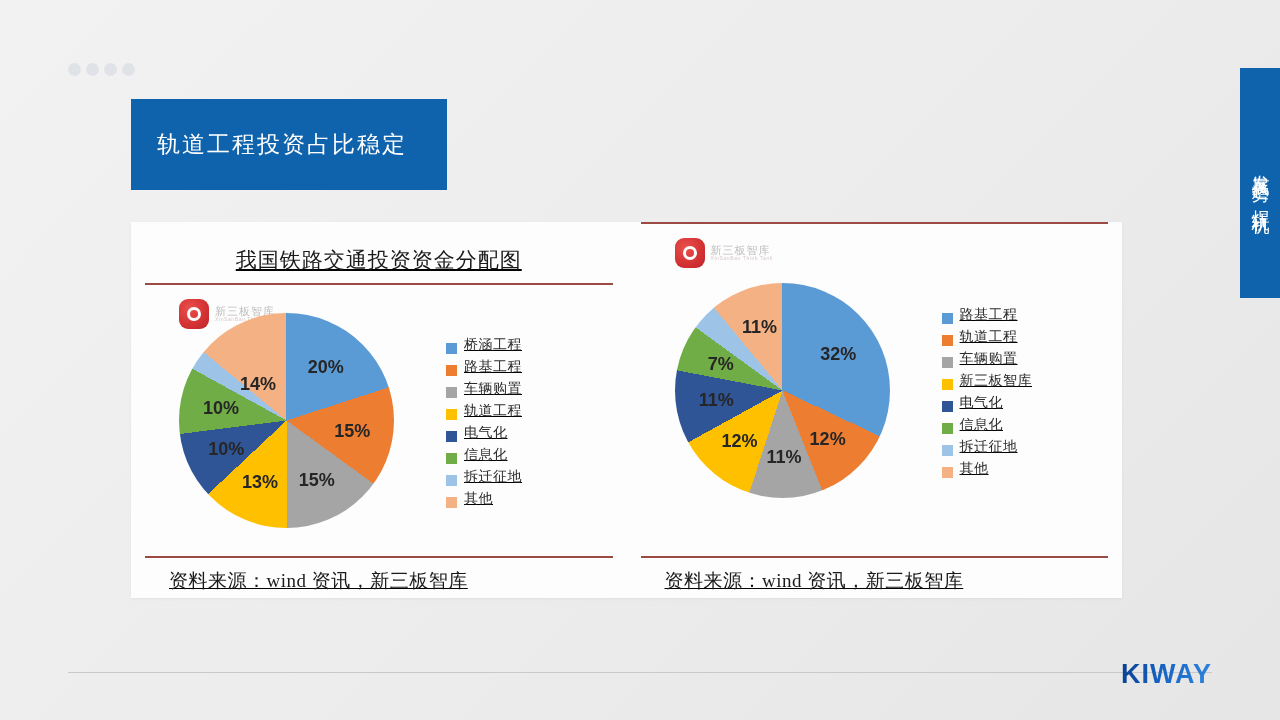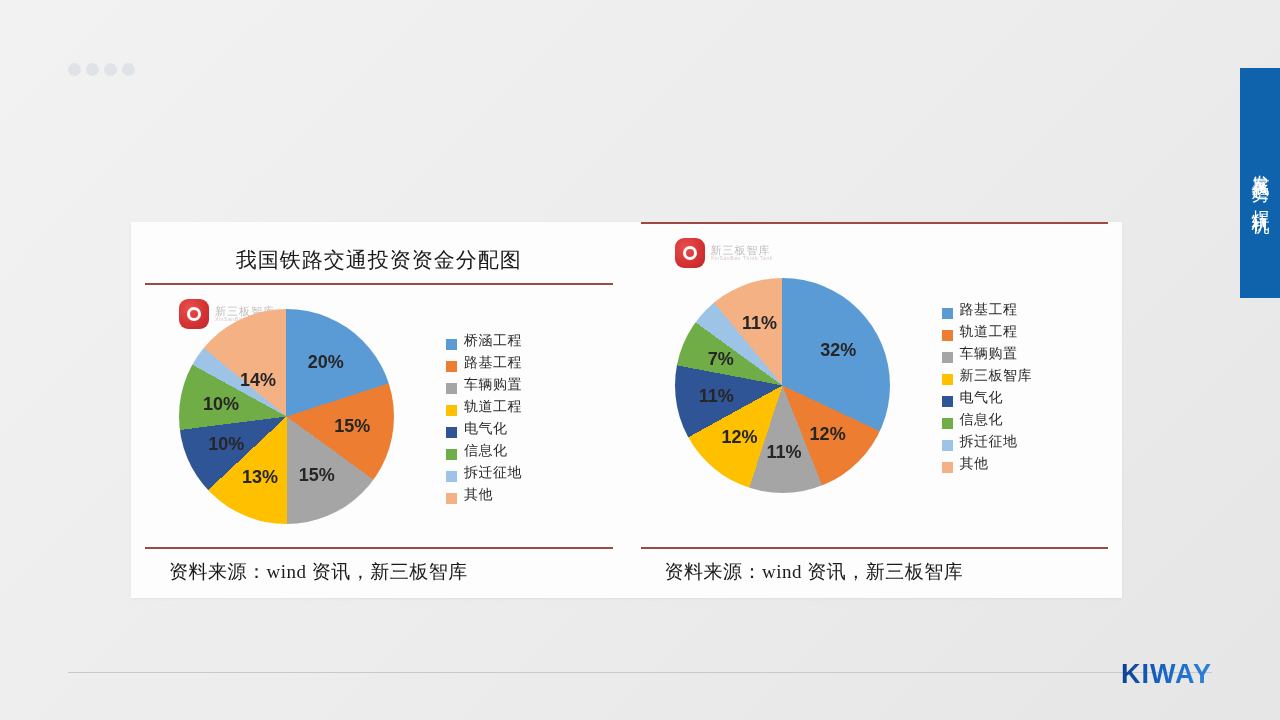--- a/index.html
+++ b/index.html
@@ -82,20 +82,21 @@
   
   .card {
     position: absolute;
     left: 131px;
     top: 222px;
     width: 991px;
     height: 376px;
     background: #fdfdfd;
     box-shadow: 0 1px 3px rgba(0,0,0,0.05);
     display: flex;
+    text-decoration: underline;
   }
   .chart-panel {
     position: relative;
     width: 50%;
     height: 100%;
     box-sizing: border-box;
     padding: 0 14px;
     display: flex;
     flex-direction: column;
   }
@@ -200,21 +201,21 @@
   }
   .legend-label {
     font-family: "Liberation Sans", "DejaVu Sans", sans-serif;
     font-size: 14px;
     color: #2b2b2b;
     letter-spacing: 0.5px;
     white-space: nowrap;
   }
 
   .source-wrap {
-    padding-bottom: 13px;
+    padding-bottom: 4px;
   }
   .source-text {
     font-family: "Liberation Serif", "DejaVu Serif", serif;
     font-size: 19px;
     color: #1a1a1a;
     padding-top: 10px;
     padding-left: 24px;
     letter-spacing: 0.5px;
     white-space: nowrap;
   }
@@ -247,20 +248,23 @@
 
 <div class="slide">
 
   <div class="dots">
     <span></span>
     <span></span>
     <span></span>
     <span></span>
   </div>
 
+  <div class="title-box">
+    <div class="title-text">轨道工程投资占比稳定</div>
+  </div>
 
   <div class="side-tab">
     <div class="side-text">发展趋势·焊轨机</div>
   </div>
 
   <div class="card">
 
     <div class="chart-panel">
       <div class="chart-title">我国铁路交通投资资金分配图</div>
       <div class="rule"></div>

